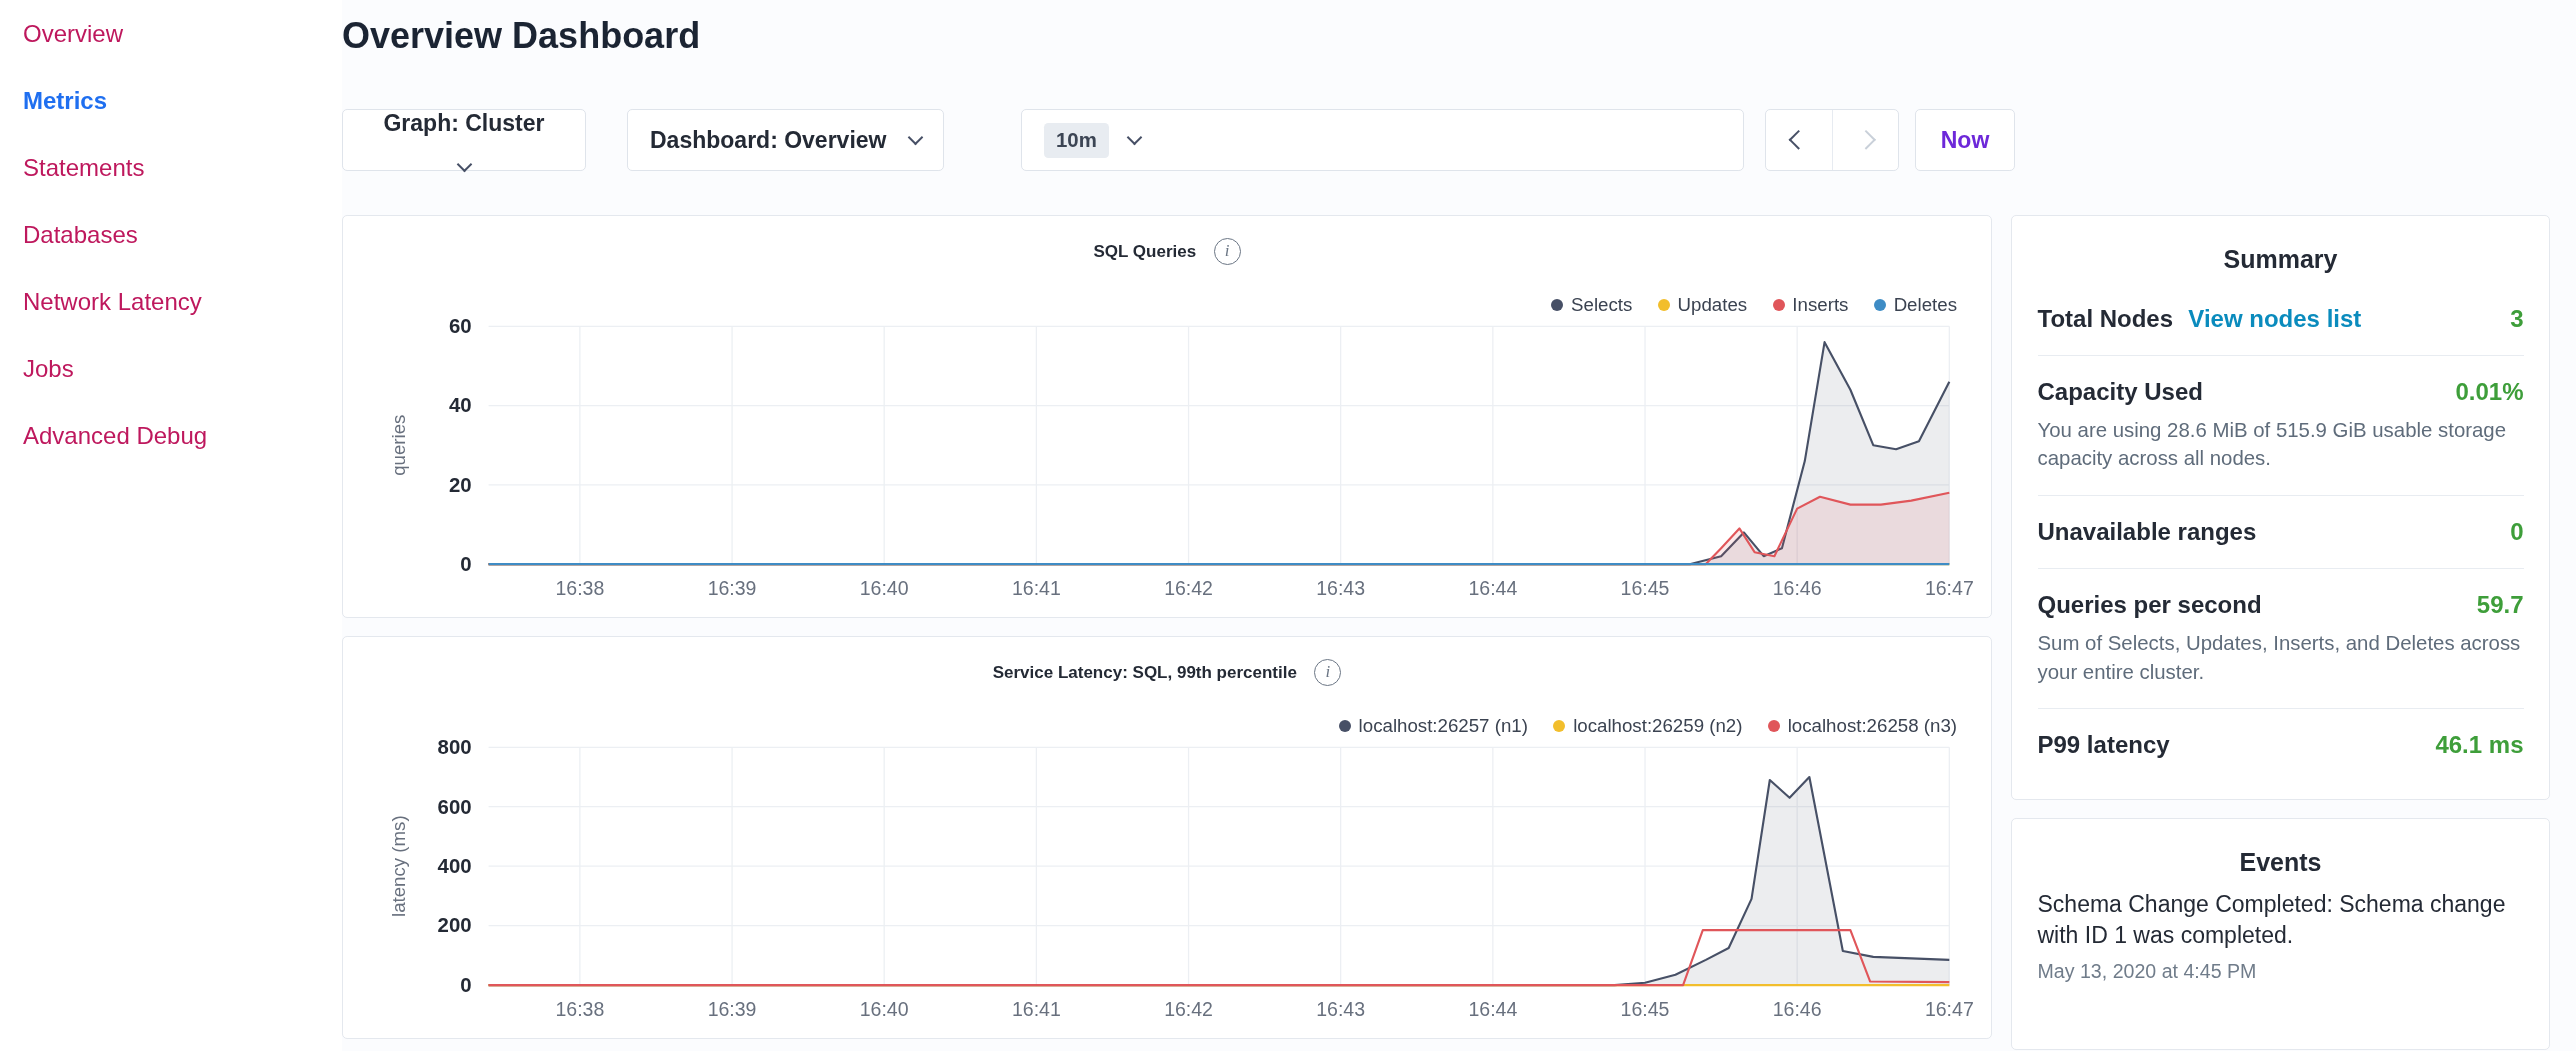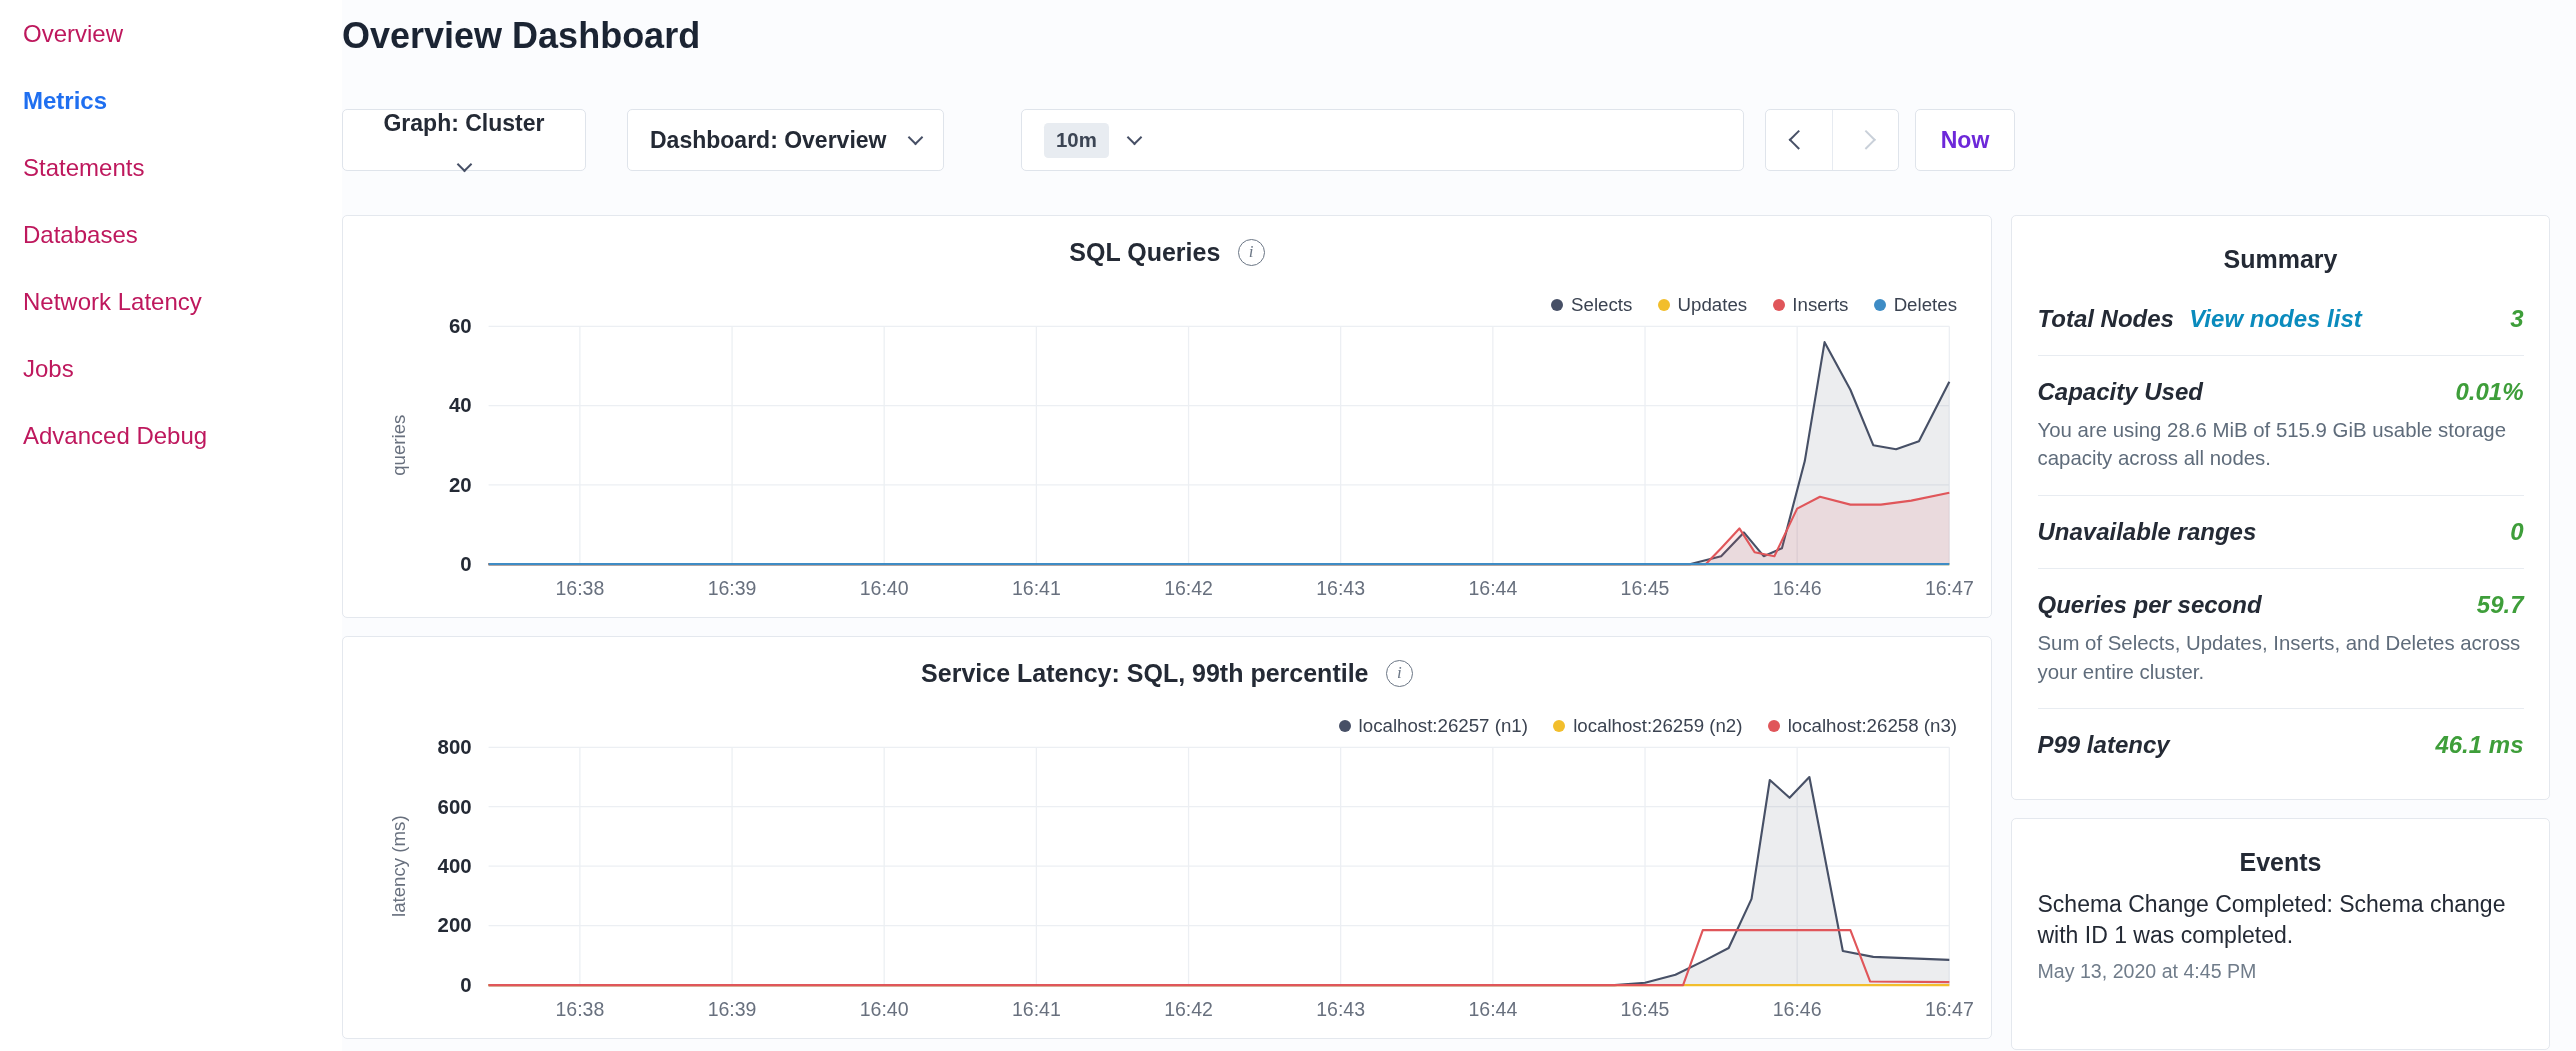--- a/index.html
+++ b/index.html
@@ -44,37 +44,37 @@
   .arrow-btn + .arrow-btn { border-left:1.3px solid #e7ebf1; }
   .arrow-btn .chev { width:13.6px; height:13.6px; }
   #now-button { left:1915px; width:100px; justify-content:center; }
   #now-button .label { color:#6d28d9; font-weight:600; }
   
   .card { position:absolute; background:#fff; border:1.3px solid #e4e8ee; border-radius:5.1px; }
   .chart-card { left:342px; width:1650px; height:403px; }
   #chart-card-0 { top:215px; }
   #chart-card-1 { top:636px;padding-left:28px; }
   .chart-title-row { position:absolute; top:22px; left:0; width:100%; text-align:center; }
-  .chart-title { font-size:25px; font-weight:700; color:#242a35; vertical-align:middle; }
+  .chart-title { font-size:17px; font-weight:700; color:#242a35; vertical-align:middle; }
   .info-icon {
     display:inline-block; width:27px; height:27px; border:1.7px solid #6b7685; border-radius:50%;
     font-size:17px; line-height:24px; text-align:center; color:#6b7685;
     font-family:"Liberation Serif", serif; font-style:italic; margin-left:13.6px; vertical-align:middle; cursor:pointer;
   }
   .chart-legend { position:absolute; top:78px; right:34px; display:flex; gap:25.5px; align-items:center; }
   .legend-item { display:flex; align-items:center; gap:7.7px; cursor:pointer; }
   .legend-dot { width:12px; height:12px; border-radius:50%; display:inline-block; }
   .legend-item span:last-child { font-size:18.7px; color:#3b4351; }
   .chart-svg { position:absolute; left:17px; top:95px; width:1616px; height:293px; }
   
   #summary-card { left:2011px; top:215px; width:539px; height:585px; padding:0 25.5px; }
   .panel-title { text-align:center; font-size:25px; font-weight:700; color:#242a35; margin-top:29px; margin-bottom:8.5px; }
   .summary-row { padding:22px 0; border-bottom:1.3px solid #e8ecf1; }
   .summary-row:last-child { border-bottom:none; }
-  .summary-row-top { display:flex; align-items:flex-start;font-style:italic; }
+  .summary-row-top { display:flex; align-items:flex-start; }
   .summary-label { font-size:24px; font-weight:700; color:#242a35; }
   .summary-link { font-size:24px; font-weight:600; color:#0a8bbd; margin-left:15.3px; cursor:pointer; }
   .summary-value { margin-left:auto; font-size:24px; font-weight:700; color:#3e9e3a; }
   .summary-subtext { margin-top:10.2px; font-size:20.4px; color:#5f6c7b; line-height:1.4; }
   
   #events-card { left:2011px; top:818px; width:539px; height:232px; padding:0 25.5px; }
   .event-item { margin-top:12px; }
   .event-text { font-size:23px; color:#242a35; line-height:1.35; }
   .event-time { margin-top:8.5px; font-size:19.6px; color:#707c8a; }
 </style>

